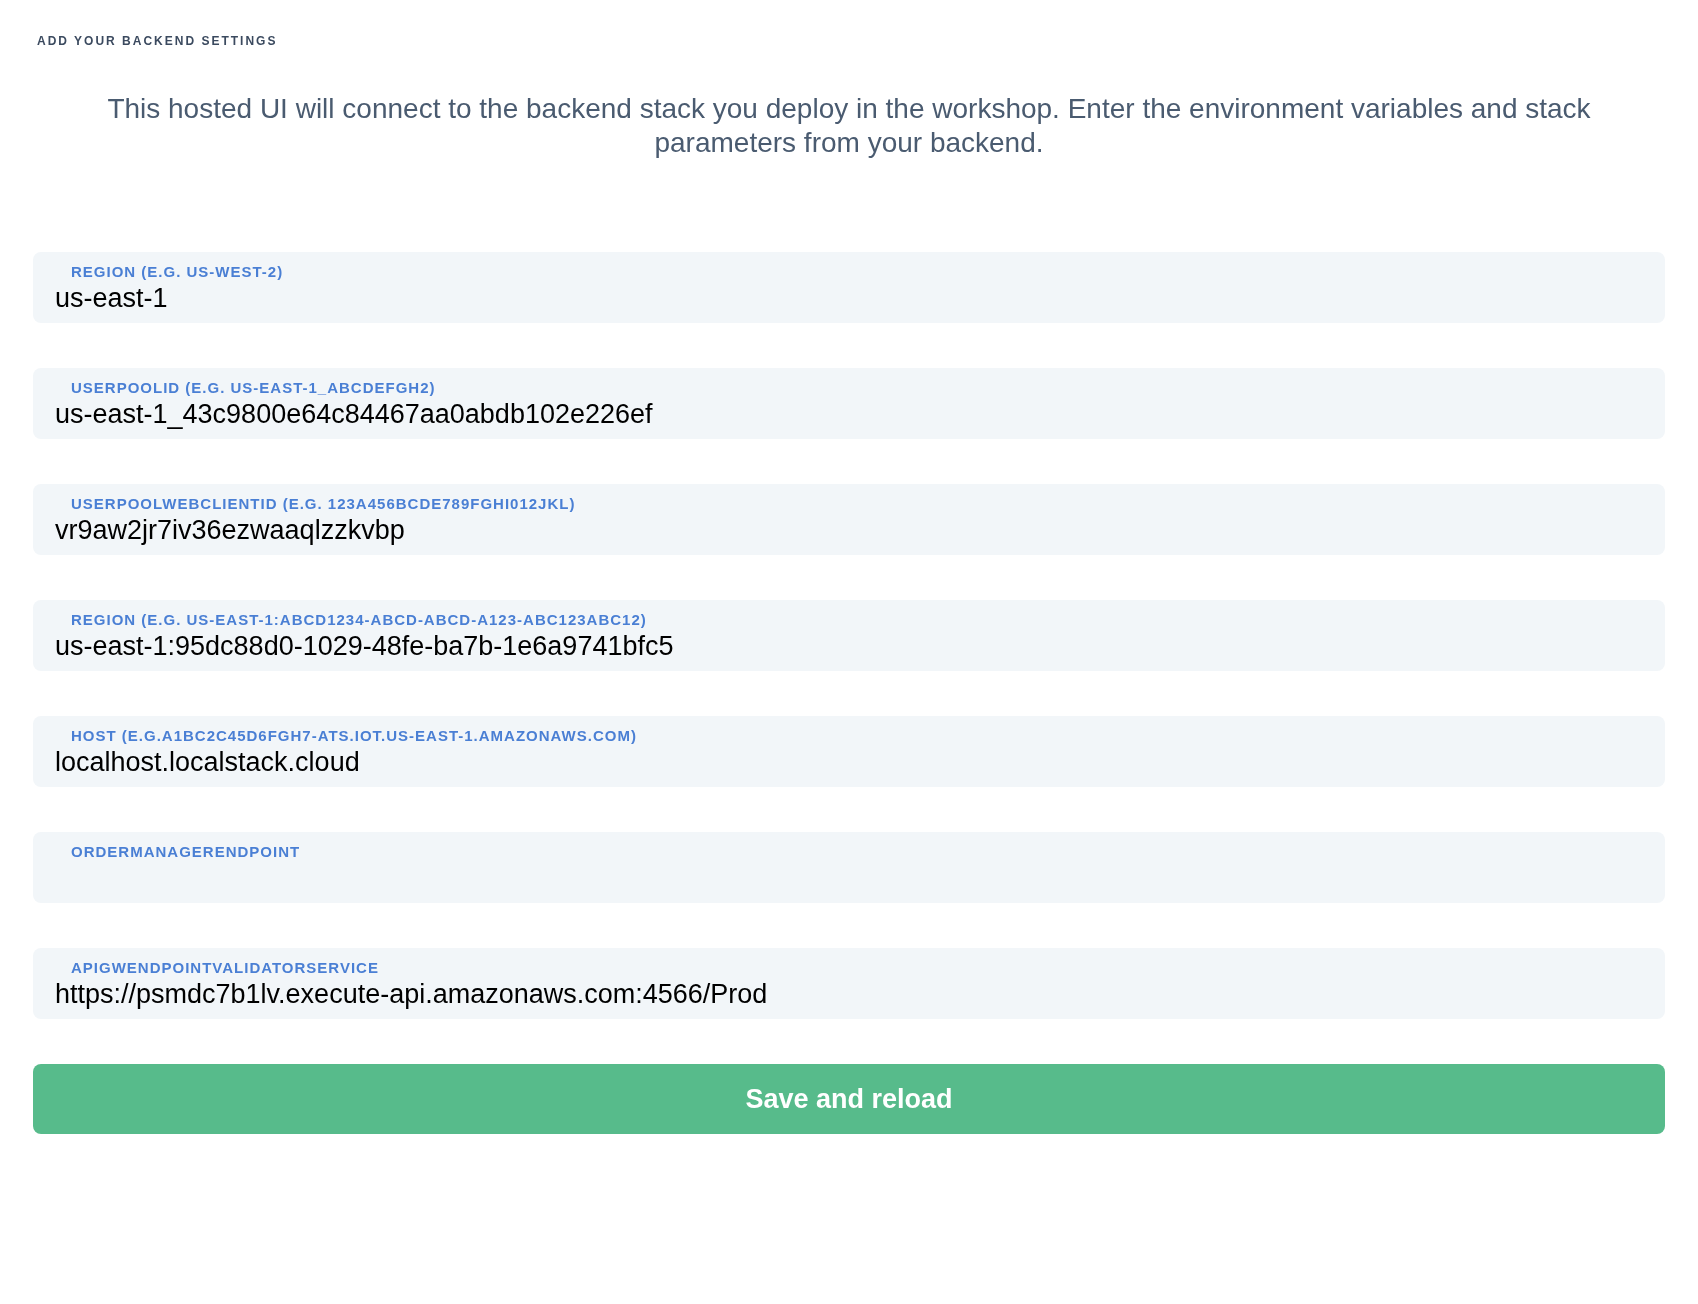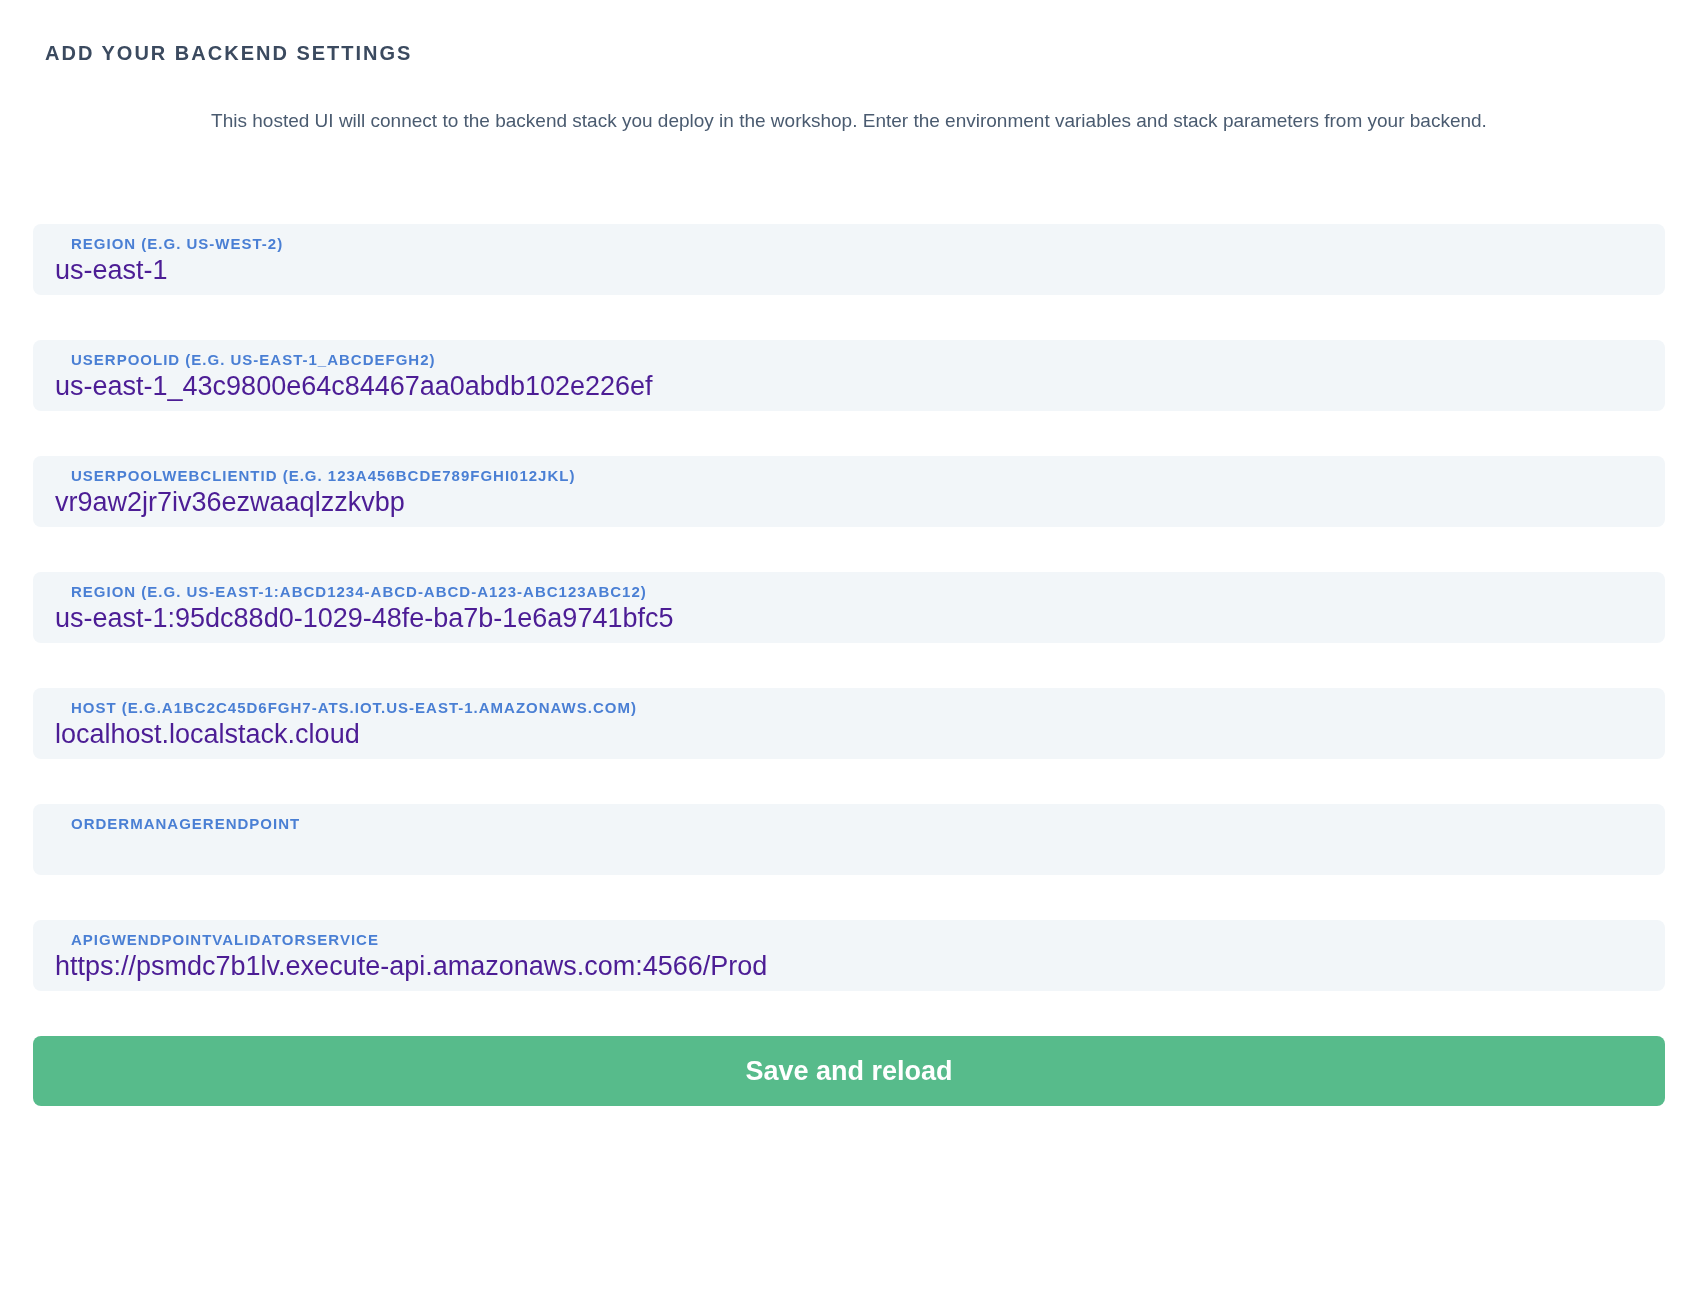--- a/index.html
+++ b/index.html
@@ -9,31 +9,31 @@
     height: 1304px;
     font-family: "Liberation Sans", sans-serif;
     overflow: hidden;
   }
   .page {
     padding: 30px 33px 0 33px;
     width: 100%;
     height: 100%;
   }
   .section-title {
-    margin: 12px;
-    font-size: 20px;
+    margin: 4px;
+    font-size: 12px;
     font-weight: 700;
     letter-spacing: 2px;
     color: #3b4a5f;
   }
   .description {
     margin: 44px auto 0 auto;
     max-width: 1560px;
     text-align: center;
-    font-size: 19px;
+    font-size: 28px;
     line-height: 1.22;
     font-weight: 400;
     color: #4a5b70;
   }
   .fields {
     margin-top: 92px;
   }
   .field {
     background: #f2f6f9;
     border-radius: 8px;
@@ -54,21 +54,21 @@
     display: block;
     width: 100%;
     margin-top: 2px;
     padding: 0;
     border: none;
     outline: none;
     background: transparent;
     font-family: "Liberation Sans", sans-serif;
     font-size: 27px;
     line-height: 30px;
-    color: #4c1d95;
+    color: #000000;
   }
   .save-button {
     display: block;
     width: 100%;
     height: 70px;
     border: none;
     border-radius: 8px;
     background: #57bb8b;
     color: #ffffff;
     font-family: "Liberation Sans", sans-serif;

